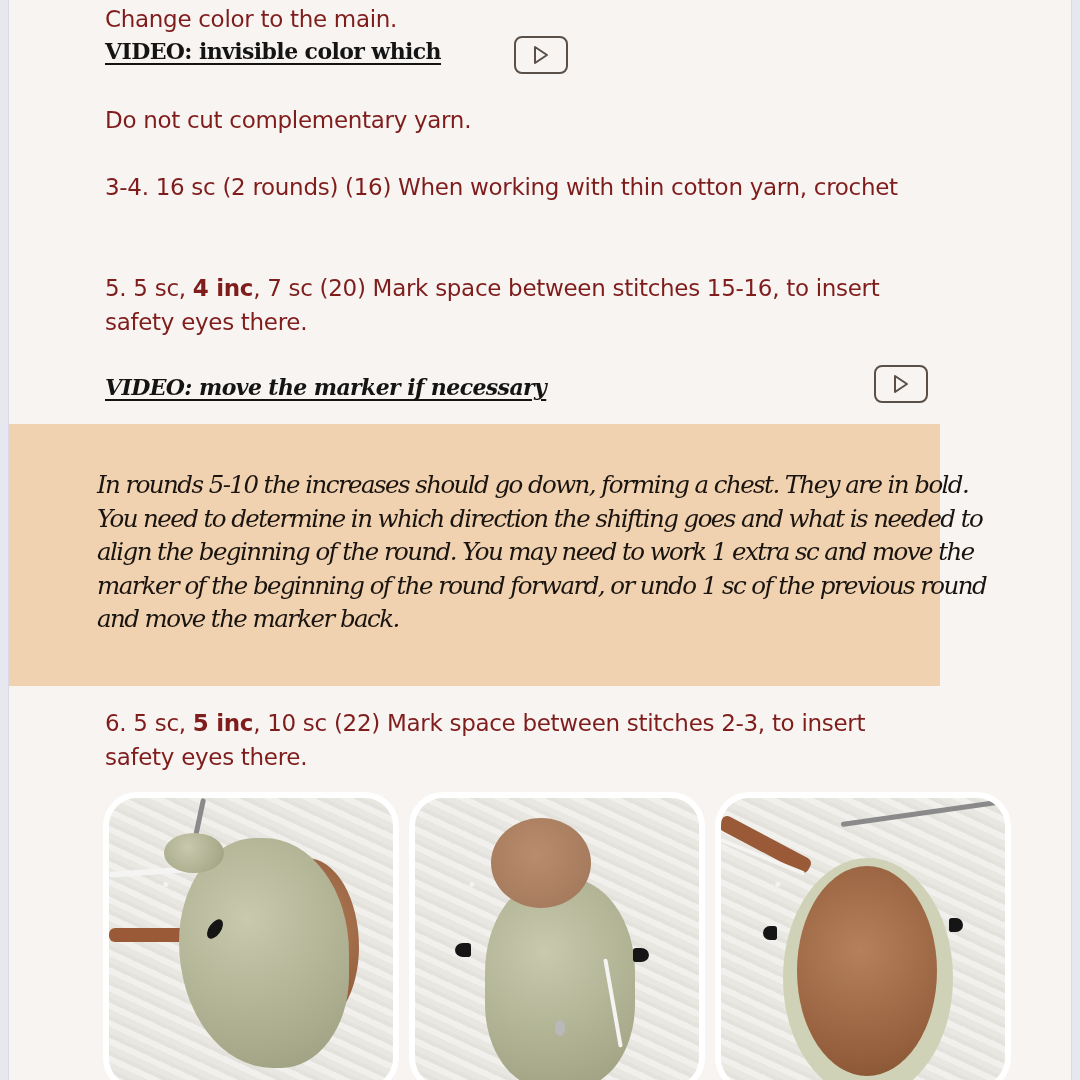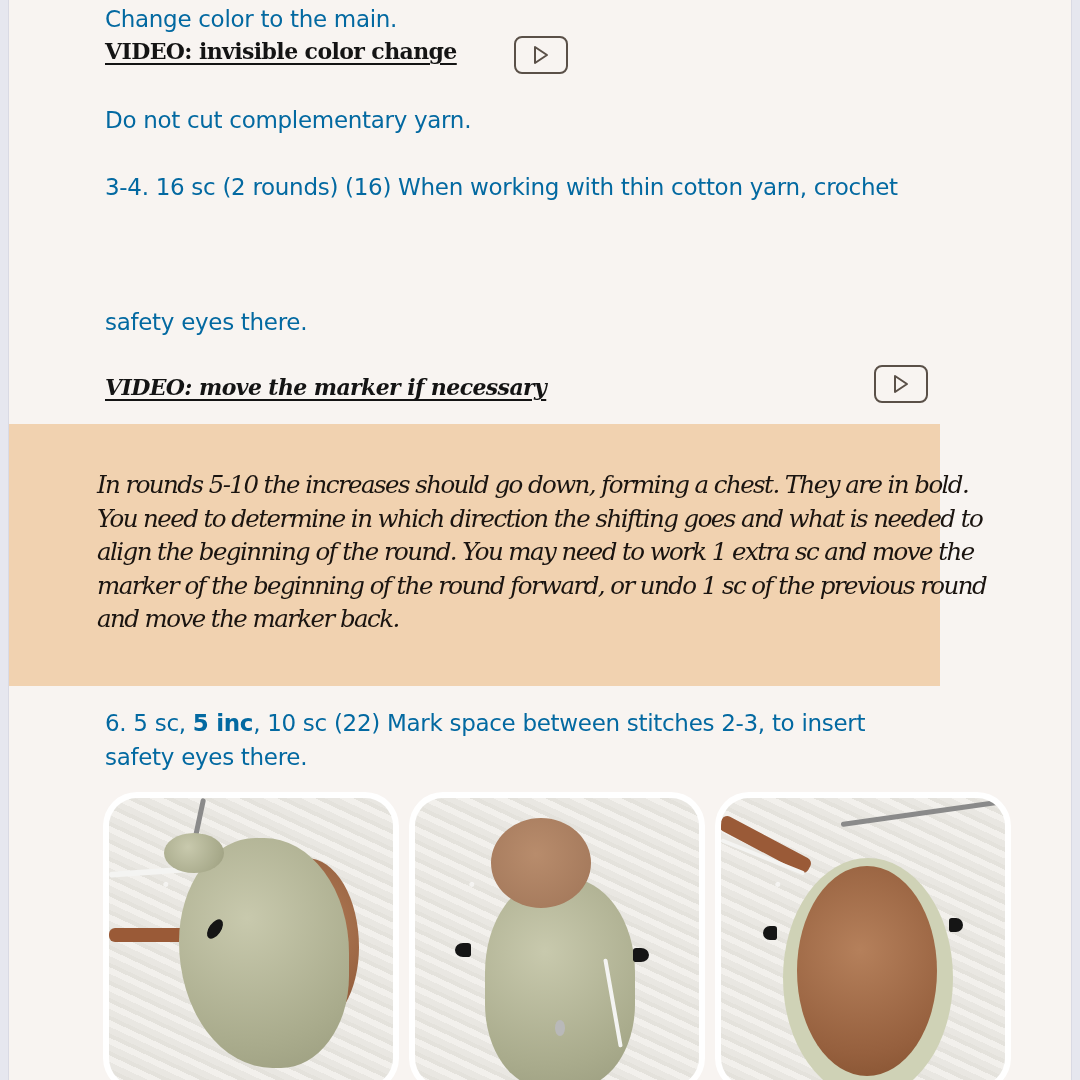--- a/index.html
+++ b/index.html
@@ -13,21 +13,21 @@
       position: absolute; left: 8px; top: 0; width: 1064px; height: 1080px;
       background: #f8f4f1;
       border-left: 1px solid #d9dae4;
       border-right: 1px solid #d9dae4;
       box-sizing: border-box;
     }
     .txt {
       position: absolute; left: 96px;
       font-family: "DejaVu Sans", sans-serif;
       font-size: 23px; line-height: 34px;
-      color: #0369a1;
+      color: #7f1d1d;
       letter-spacing: -0.3px;
       white-space: nowrap;
     }
     .txt b { font-weight: bold; }
     .video-link {
       position: absolute; left: 96px;
       font-family: "DejaVu Serif", serif;
       font-weight: bold;
       font-size: 22px; line-height: 30px;
       color: #141414;
@@ -88,33 +88,34 @@
     .eye { position: absolute; background: #151515; border-radius: 50%; }
     .strand { position: absolute; border-radius: 6px; }
   </style>
 </head>
 <body>
 
 <div class="page">
 
   <div class="txt" style="top:2px;">Change color to the main.</div>
 
-  <a class="video-link" style="top:36px;">VIDEO: invisible color change</a>
+  <a class="video-link" style="top:36px;">VIDEO: invisible color which</a>
   <div class="play-btn" style="left:505px; top:36px; width:54px; height:38px;">
     <span>
       <svg width="18" height="20" viewBox="0 0 18 20">
           <path d="M3 2 L15 10 L3 18 Z" fill="none" stroke="#5a5048" stroke-width="2" stroke-linejoin="round"></path>
         </svg>
     </span>
   </div>
 
   <div class="txt" style="top:103px;">Do not cut complementary yarn.</div>
 
   <div class="txt" style="top:170px;">3-4. 16 sc (2 rounds) (16) When working with thin cotton yarn, crochet</div>
 
+  <div class="txt" style="top:271px;"><span>5. 5 sc, </span><b>4 inc</b><span>, 7 sc (20) Mark space between stitches 15-16, to insert</span></div>
   <div class="txt" style="top:305px;">safety eyes there.</div>
 
   <a class="video-link" style="top:372px;font-style:italic;">VIDEO: move the marker if necessary</a>
   <div class="play-btn" style="left:865px; top:365px; width:54px; height:38px;">
     <span>
       <svg width="18" height="20" viewBox="0 0 18 20">
           <path d="M3 2 L15 10 L3 18 Z" fill="none" stroke="#5a5048" stroke-width="2" stroke-linejoin="round"></path>
         </svg>
     </span>
   </div>

